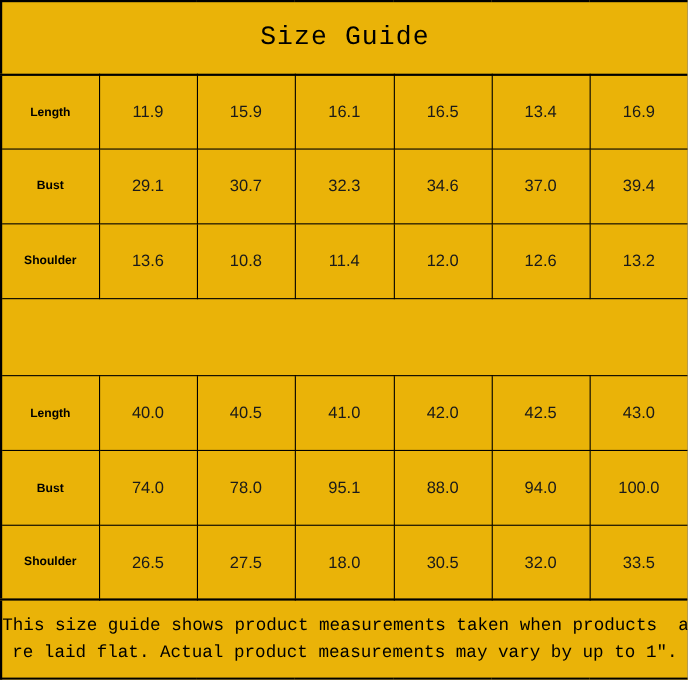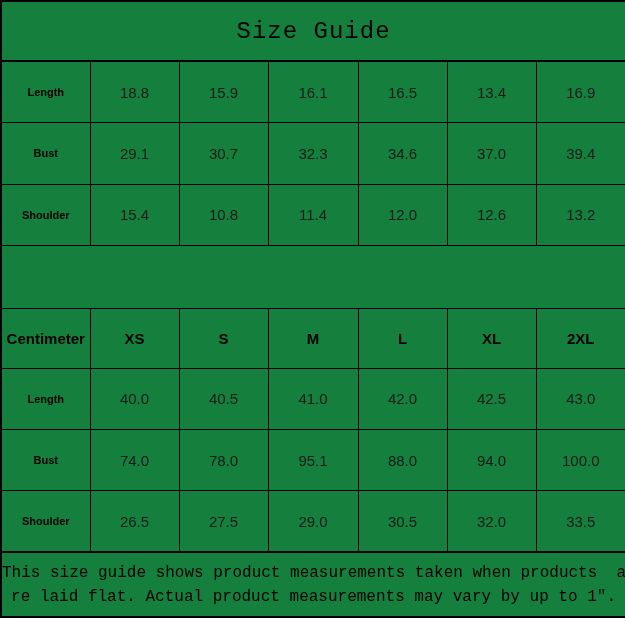--- a/index.html
+++ b/index.html
@@ -1,20 +1,20 @@
 <!DOCTYPE html>
 <html><head>
 <meta charset="utf-8">
 <style>
   html, body { margin: 0; padding: 0; background: #ffffff; }
   .sheet {
     width: 625px;
     height: 618px;
     box-sizing: border-box;
-    background: #15803d;
+    background: #eab308;
     font-family: "Liberation Sans", sans-serif;
     color: #000000;
   }
   table.size-guide {
     width: 625px;
     height: 618px;
     border-collapse: collapse;
     table-layout: fixed;
     border: 2px solid #000000;
   }
@@ -76,59 +76,50 @@
         <col style="width:90px">
     </colgroup>
 
     <tbody>
         <tr>
       <td class="title-cell" colspan="7">Size Guide</td>
     </tr>
 
     <tr class="data-row">
       <td class="label-cell">Length</td>
-      <td class="value-cell">18.8</td>
+      <td class="value-cell">11.9</td>
       <td class="value-cell">15.9</td>
       <td class="value-cell">16.1</td>
       <td class="value-cell">16.5</td>
       <td class="value-cell">13.4</td>
       <td class="value-cell">16.9</td>
     </tr>
     <tr class="data-row">
       <td class="label-cell">Bust</td>
       <td class="value-cell">29.1</td>
       <td class="value-cell">30.7</td>
       <td class="value-cell">32.3</td>
       <td class="value-cell">34.6</td>
       <td class="value-cell">37.0</td>
       <td class="value-cell">39.4</td>
     </tr>
     <tr class="data-row">
       <td class="label-cell">Shoulder</td>
-      <td class="value-cell">15.4</td>
+      <td class="value-cell">13.6</td>
       <td class="value-cell">10.8</td>
       <td class="value-cell">11.4</td>
       <td class="value-cell">12.0</td>
       <td class="value-cell">12.6</td>
       <td class="value-cell">13.2</td>
     </tr>
 
     <tr class="spacer-row">
       <td colspan="7"></td>
     </tr>
 
-    <tr class="header-row">
-      <th>Centimeter</th>
-      <th>XS</th>
-      <th>S</th>
-      <th>M</th>
-      <th>L</th>
-      <th>XL</th>
-      <th>2XL</th>
-    </tr>
     <tr class="data-row">
       <td class="label-cell">Length</td>
       <td class="value-cell">40.0</td>
       <td class="value-cell">40.5</td>
       <td class="value-cell">41.0</td>
       <td class="value-cell">42.0</td>
       <td class="value-cell">42.5</td>
       <td class="value-cell">43.0</td>
     </tr>
     <tr class="data-row">
@@ -137,21 +128,21 @@
       <td class="value-cell">78.0</td>
       <td class="value-cell">95.1</td>
       <td class="value-cell">88.0</td>
       <td class="value-cell">94.0</td>
       <td class="value-cell">100.0</td>
     </tr>
     <tr class="data-row">
       <td class="label-cell">Shoulder</td>
       <td class="value-cell">26.5</td>
       <td class="value-cell">27.5</td>
-      <td class="value-cell">29.0</td>
+      <td class="value-cell">18.0</td>
       <td class="value-cell">30.5</td>
       <td class="value-cell">32.0</td>
       <td class="value-cell">33.5</td>
     </tr>
 
     <tr>
       <td class="footer-cell" colspan="7">
         <div class="footer-line">This size guide shows product measurements taken when products  a</div>
         <div class="footer-line">re laid flat. Actual product measurements may vary by up to 1″.</div>
       </td>

